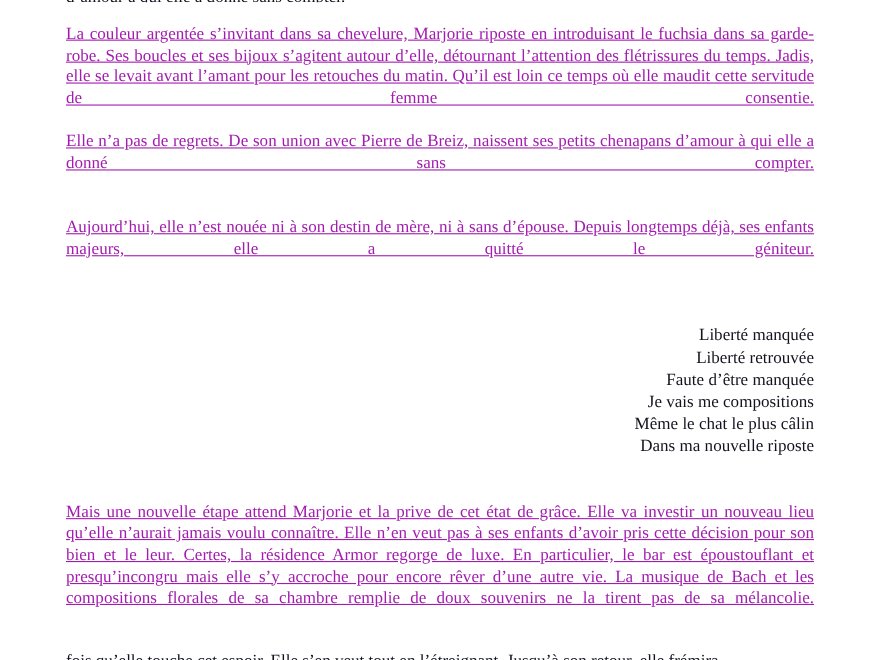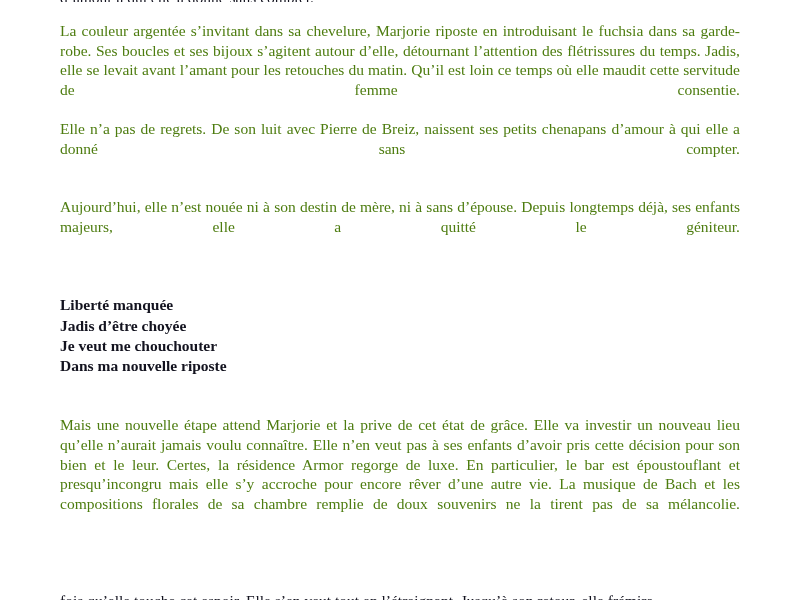--- a/index.html
+++ b/index.html
@@ -45,44 +45,44 @@
     width: 680px;
   }
 
   p.para {
     margin: 0;
     font-size: 15.5px;
     line-height: 19.6px;
     text-align: justify;
     text-justify: inter-word;
     hyphens: none;
-    color: #4d7c0f;
+    color: #a21caf;
+    text-decoration: underline;
   }
 
   
   p.para::after {
     content: "";
     display: inline-block;
     width: 100%;
   }
   .gap-blank { height: 19.6px; }
 
   .poem {
     margin: 0;
     padding: 0;
     list-style: none;
     text-align: center;
     font-size: 15.5px;
     line-height: 20.2px;
     color: #13131f;
   }
   .poem li {
-    text-align: left;
+    text-align: right;
     white-space: nowrap;
-    font-weight: bold;
   }
 
   
   .bottom-clip {
     position: absolute;
     left: 60px;
     top: 591px;
     width: 680px;
     height: 9px;
     overflow: hidden;
@@ -97,33 +97,35 @@
 <body>
 
 <div class="page">
 
   <div class="top-clip">d’amour à qui elle a donné sans compter.</div>
 
   <div class="content">
 
     <p class="para">La couleur argentée s’invitant dans sa chevelure, Marjorie riposte en introduisant le fuchsia dans sa garde-robe. Ses boucles et ses bijoux s’agitent autour d’elle, détournant l’attention des flétrissures du temps. Jadis, elle se levait avant l’amant pour les retouches du matin. Qu’il est loin ce temps où elle maudit cette servitude de femme consentie.</p>
 
-    <p class="para">Elle n’a pas de regrets. De son luit avec Pierre de Breiz, naissent ses petits chenapans d’amour à qui elle a donné sans compter.</p>
+    <p class="para">Elle n’a pas de regrets. De son union avec Pierre de Breiz, naissent ses petits chenapans d’amour à qui elle a donné sans compter.</p>
 
     <div class="gap-blank"></div>
 
     <p class="para">Aujourd’hui, elle n’est nouée ni à son destin de mère, ni à sans d’épouse. Depuis longtemps déjà, ses enfants majeurs, elle a quitté le géniteur.</p>
 
     <div class="gap-blank"></div>
     <div class="gap-blank"></div>
 
     <ul class="poem">
       <li>Liberté manquée</li>
-      <li>Jadis d’être choyée</li>
-      <li>Je veut me chouchouter</li>
+      <li>Liberté retrouvée</li>
+      <li>Faute d’être manquée</li>
+      <li>Je vais me compositions</li>
+      <li>Même le chat le plus câlin</li>
       <li>Dans ma nouvelle riposte</li>
     </ul>
 
     <div class="gap-blank"></div>
     <div class="gap-blank"></div>
 
     <p class="para">Mais une nouvelle étape attend Marjorie et la prive de cet état de grâce. Elle va investir un nouveau lieu qu’elle n’aurait jamais voulu connaître. Elle n’en veut pas à ses enfants d’avoir pris cette décision pour son bien et le leur. Certes, la résidence Armor regorge de luxe. En particulier, le bar est époustouflant et presqu’incongru mais elle s’y accroche pour encore rêver d’une autre vie. La musique de Bach et  les compositions florales de sa chambre remplie de doux souvenirs ne la tirent pas de sa mélancolie.</p>
 
   </div>
 

